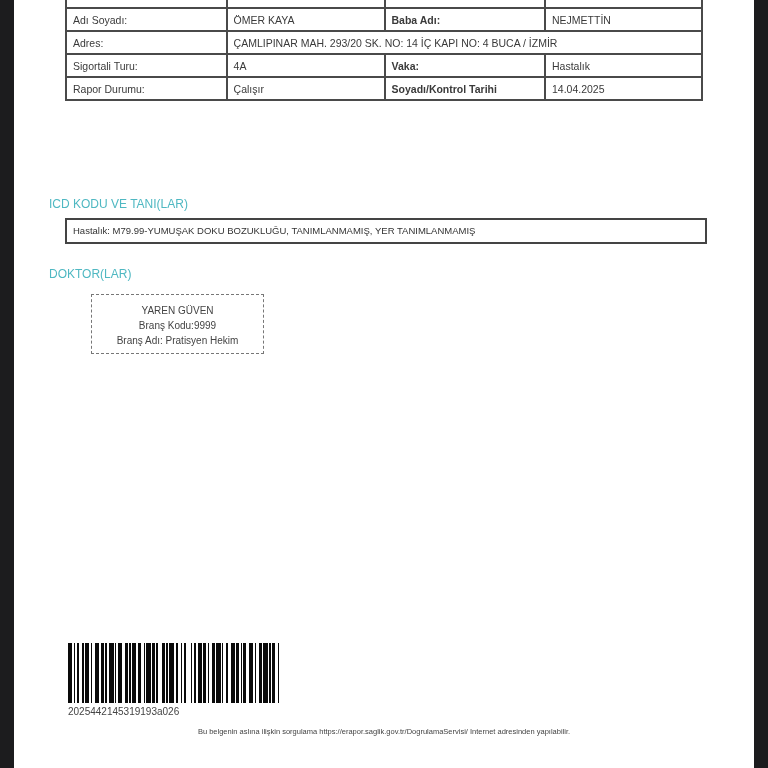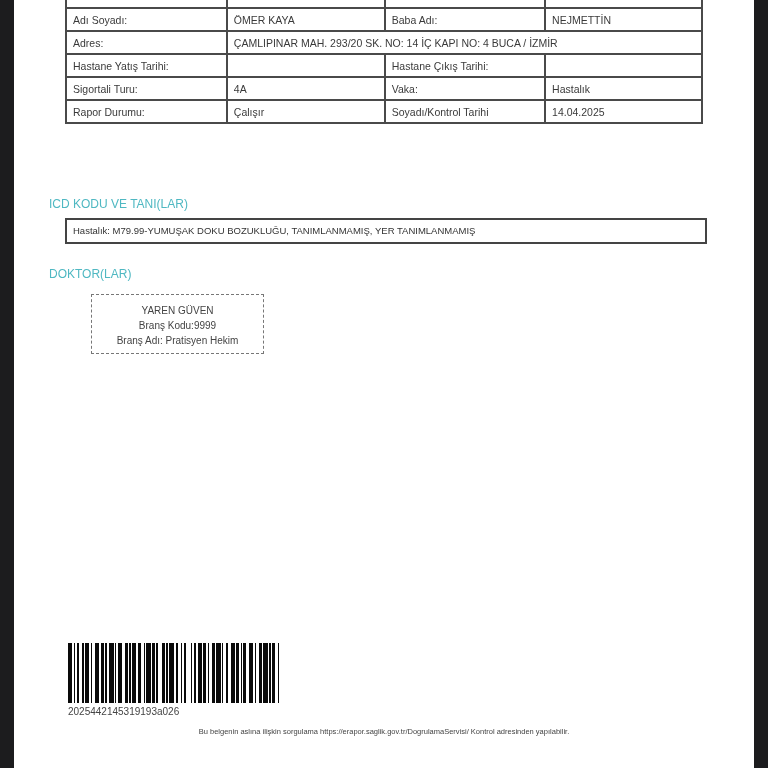--- a/index.html
+++ b/index.html
@@ -18,21 +18,21 @@
     font-size:10.5px; color:#3a3a3a;
   }
   table.info td {
     border:2px solid #4a4a4a;
     height:21px; padding:0 0 0 6px;
     vertical-align:middle; white-space:nowrap;
   }
   table.info td.v { border-left:1px solid #c8c8c8;border-radius:8px; }
   table.info td.c1 { width:154px; }
   table.info td.c2 { width:151px; }
-  table.info td.c3 { width:153px; }
+  table.info td.c3 { width:153px;font-weight:bold; }
   table.info td.c4 { width:150px; }
   .section-title {
     position:absolute; left:35px; font-size:12px; color:#4fb8c2;
   }
   .diag-box {
     position:absolute; left:51px; top:218px; width:632px; height:22px;
     border:2px solid #444; font-size:9.5px; color:#333;
     line-height:22px; padding-left:6px;
   }
   .doctor-card {
@@ -71,26 +71,20 @@
       <td class="c1">Adı Soyadı:</td>
       <td class="c2 v">ÖMER KAYA</td>
       <td class="c3">Baba Adı:</td>
       <td class="c4 v">NEJMETTİN</td>
     </tr>
     <tr>
       <td class="c1">Adres:</td>
       <td class="v" colspan="3">ÇAMLIPINAR MAH. 293/20 SK. NO: 14 İÇ KAPI NO: 4 BUCA / İZMİR</td>
     </tr>
     <tr>
-      <td class="c1">Hastane Yatış Tarihi:</td>
-      <td class="c2 v"></td>
-      <td class="c3">Hastane Çıkış Tarihi:</td>
-      <td class="c4 v"></td>
-    </tr>
-    <tr>
       <td class="c1">Sigortali Turu:</td>
       <td class="c2 v">4A</td>
       <td class="c3">Vaka:</td>
       <td class="c4 v">Hastalık</td>
     </tr>
     <tr>
       <td class="c1">Rapor Durumu:</td>
       <td class="c2 v">Çalışır</td>
       <td class="c3">Soyadı/Kontrol Tarihi</td>
       <td class="c4 v">14.04.2025</td>
@@ -198,15 +192,15 @@
       <span style="width: 1.43046px; background: rgb(10, 10, 10);"></span>
       <span style="width: 1.43046px; background: rgb(255, 255, 255);"></span>
       <span style="width: 2.86093px; background: rgb(10, 10, 10);"></span>
       <span style="width: 2.86093px; background: rgb(255, 255, 255);"></span>
       <span style="width: 1.43046px; background: rgb(10, 10, 10);"></span>
       <span style="width: 4.29139px; background: rgb(255, 255, 255);"></span>
     </div>
   <div class="barcode-text">2025442145319193a026</div>
 
   <div class="footer">
-    <div>Bu belgenin aslına ilişkin sorgulama https://erapor.saglik.gov.tr/DogrulamaServisi/ Kontrol adresinden yapılabilir.</div>
+    <div>Bu belgenin aslına ilişkin sorgulama https://erapor.saglik.gov.tr/DogrulamaServisi/ Internet adresinden yapılabilir.</div>
   </div>
 </div>
 
 </body></html>

